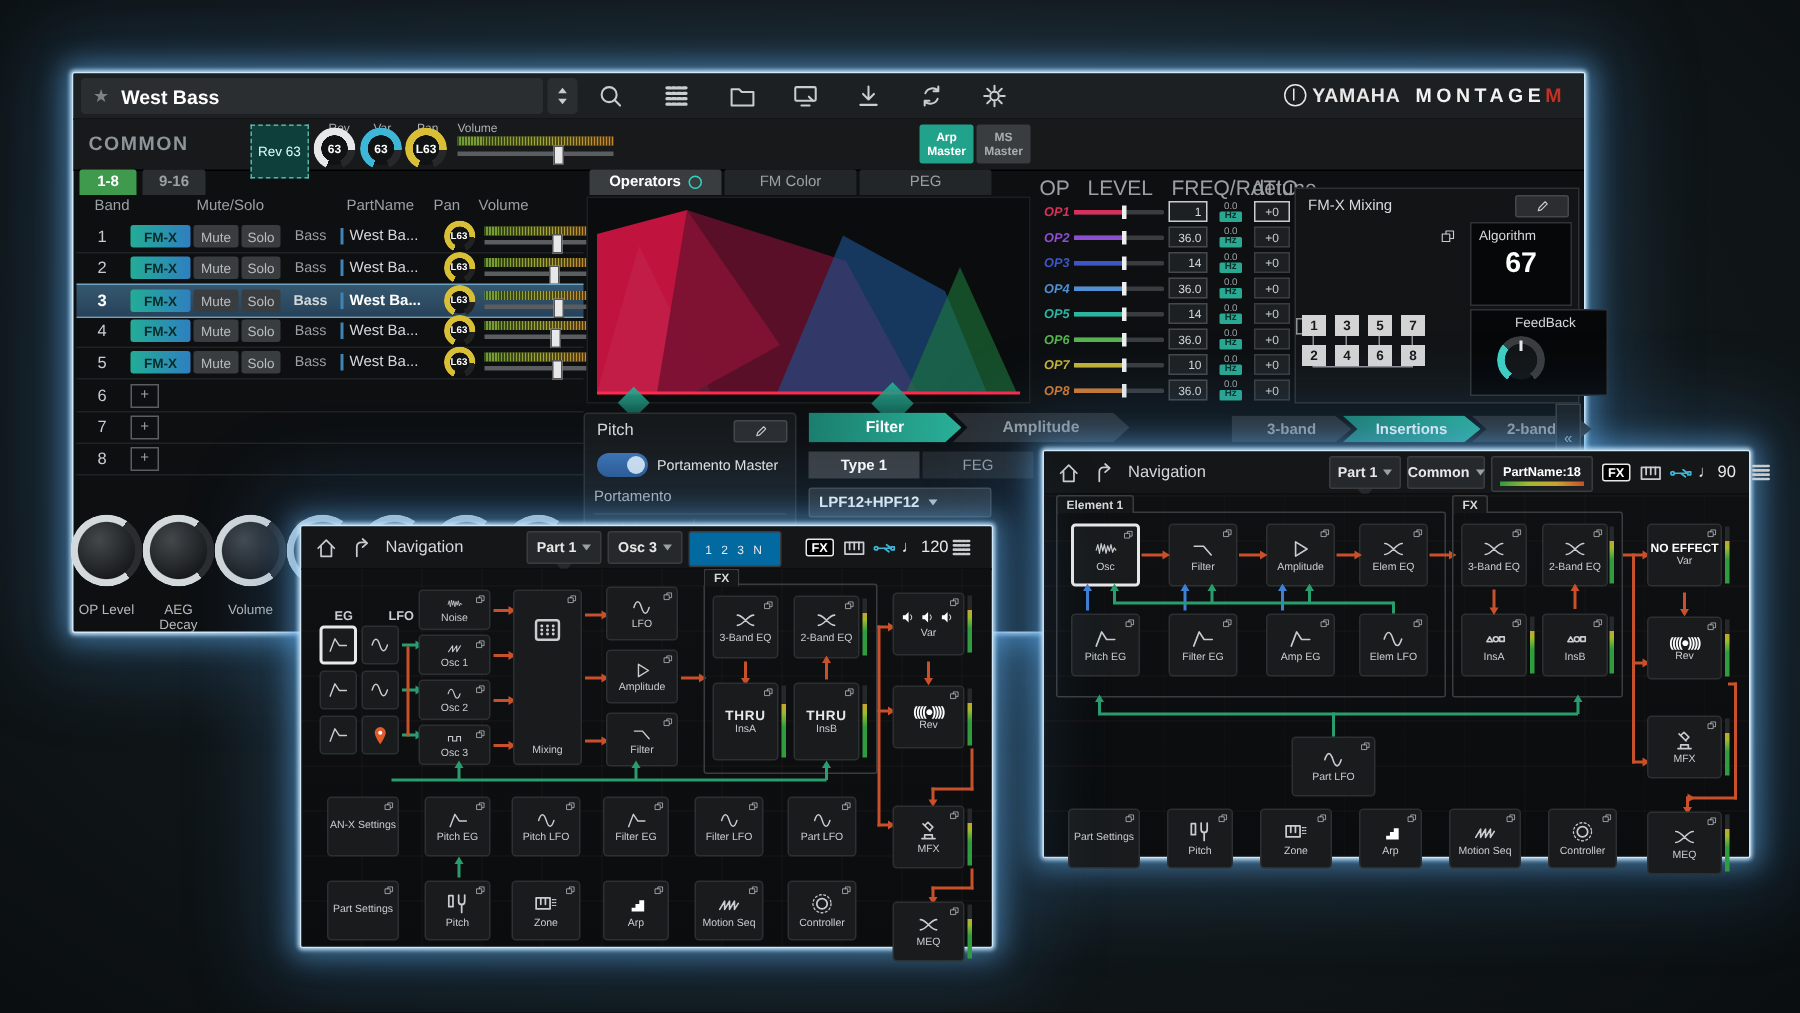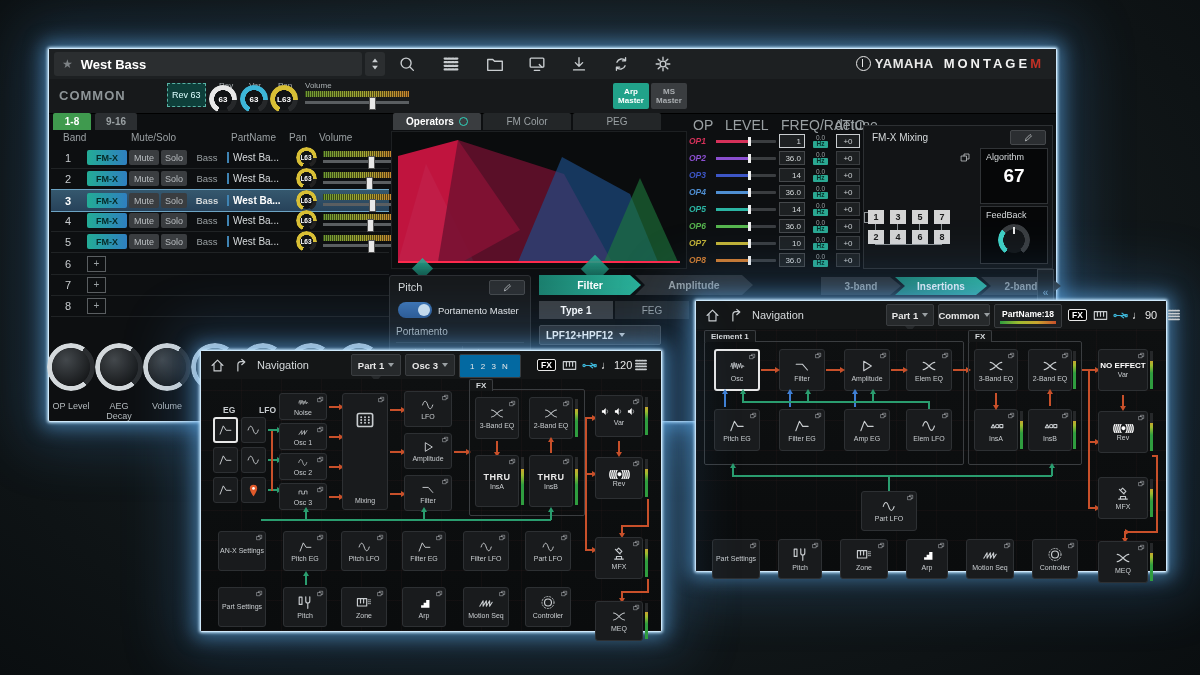--- a/index.html
+++ b/index.html
@@ -18,21 +18,21 @@
   .spinbox{position:absolute;left:316px;top:3px;width:20px;height:24px;background:#2b2e30;border-radius:3px;display:flex;align-items:center;justify-content:center;}
   .tbi{position:absolute;top:5px;width:20px;height:20px;}
   .logo{position:absolute;right:12px;top:7px;display:flex;align-items:center;gap:10px;}
   .yamaha{color:#e8e8e8;font-weight:bold;font-size:13px;letter-spacing:.5px;display:flex;align-items:center;gap:4px;}
   .ycirc{width:13px;height:13px;border:1.4px solid #e8e8e8;border-radius:50%;display:inline-block;position:relative;}
   .ycirc:after{content:"";position:absolute;left:5px;top:2px;width:1.4px;height:8px;background:#e8e8e8;}
   .montage{color:#f2f2f2;font-size:13px;letter-spacing:3px;font-weight:bold;}
   .mred{color:#c23126;}
   .commonbar{position:absolute;left:0;top:30px;right:0;height:34px;background:#17191b;border-bottom:1px solid #000;}
   .commonlbl{position:absolute;left:10px;top:9px;color:#8e9598;font-size:13px;font-weight:bold;letter-spacing:1px;}
-  .tooltip{position:absolute;left:118px;top:4px;background:#0e3f3a;border:1px dashed #57b2a5;color:#dff;font-size:9px;padding:6px 4px;}
+  .tooltip{position:absolute;left:118px;top:4px;background:#0e3f3a;border:1px dashed #57b2a5;color:#dff;font-size:9px;padding:12px 4px;}
   .qk{position:absolute;width:22px;height:22px;border-radius:50%;background:#101214;display:flex;align-items:center;justify-content:center;font-size:8px;font-weight:bold;color:#fff;}
   .qk:before{content:"";position:absolute;inset:-3px;border-radius:50%;
     background:conic-gradient(from 205deg, var(--c) 0deg var(--a), #26282a var(--a) 310deg, transparent 310deg);
     -webkit-mask:radial-gradient(farthest-side, transparent 62%, #000 64%);mask:radial-gradient(farthest-side, transparent 62%, #000 64%);}
   .qklbl{position:absolute;font-size:8px;color:#aab0b3;}
   .wav{position:absolute;height:6px;background:
     repeating-linear-gradient(90deg, rgba(0,0,0,.55) 0 1px, transparent 1px 2px),
     linear-gradient(90deg,#6f9a33,#a3a833 55%,#c8862e);}
   .slider{position:absolute;height:3px;background:#5a5e61;}
   .slider b{position:absolute;top:-4px;width:5px;height:11px;background:#e8e8e8;border:1px solid #555;}
@@ -60,35 +60,35 @@
   .bigkn:before{content:"";position:absolute;inset:-4px;border-radius:50%;
     background:conic-gradient(from 140deg, #d4d9dc 0deg 255deg, #2a2d30 255deg 360deg);
     -webkit-mask:radial-gradient(farthest-side, transparent 78%, #000 81%);mask:radial-gradient(farthest-side, transparent 78%, #000 81%);}
   .knlbl{position:absolute;top:352px;font-size:9px;color:#b4babd;width:44px;text-align:center;}
   .etab{position:absolute;top:64px;height:17px;width:88px;display:flex;align-items:center;justify-content:center;gap:5px;font-size:10px;color:#9aa0a3;background:#232628;border-radius:2px 2px 0 0;}
   .etab.on{background:#3a3d40;color:#fff;font-weight:bold;}
   .tealdot{width:7px;height:7px;border:1.6px solid #2fd6be;border-radius:50%;display:inline-block;}
   .envgraph{position:absolute;left:342px;top:82px;width:294px;height:136px;background:#0a0c0d;border:1px solid #1d2022;}
   .oth{position:absolute;font-size:14px;color:#9aa0a3;top:68px;}
   .oprow{position:absolute;left:640px;width:172px;height:16px;display:grid;grid-template-columns:24px 60px 26px 25px 24px;gap:3px;align-items:center;}
-  .oplbl{font-size:8.5px;font-weight:bold;font-style:italic;text-align:left;}
+  .oplbl{font-size:8.5px;font-weight:bold;font-style:italic;text-align:right;}
   .lv{position:relative;height:3px;background:#3a3d40;border-radius:1px;}
   .lv i{position:absolute;left:0;top:0;height:3px;background:var(--c);width:55%;}
   .lv b{position:absolute;top:-3px;left:53%;width:3px;height:9px;background:#eee;}
   .fbox{height:12px;background:#1d2022;border:1px solid #45484b;color:#d5d9db;font-size:8px;display:flex;align-items:center;justify-content:flex-end;padding-right:3px;}
   .hzstack{display:flex;flex-direction:column;align-items:center;line-height:1;}
   .hzstack .v{font-size:6.5px;color:#9aa0a3;}
   .hzchip{font-size:6.5px;font-weight:bold;background:#2aa892;color:#06302a;padding:0 4px;border-radius:1px;}
   .dbox{height:12px;background:#1d2022;border:1px solid #3a3d40;color:#c9cdd0;font-size:8px;display:flex;align-items:center;justify-content:center;}
   .oprow.first .fbox,.oprow.first .dbox{border-color:#c9cdd0;}
   .fmxpanel{position:absolute;left:814px;top:76px;width:188px;height:142px;background:#121416;border:1px solid #2d3033;}
   .algbox{position:absolute;left:116px;top:22px;width:66px;height:54px;background:#060708;border:1px solid #303336;}
   .algbox .l{font-size:9px;color:#d5d9db;padding:3px 5px;}
   .algbox .v{font-size:19px;color:#fff;text-align:center;font-weight:bold;}
-  .fbkbox{position:absolute;left:116px;top:80px;width:66px;height:56px;background:#060708;border:1px solid #303336;}
+  .fbkbox{position:absolute;left:116px;top:80px;width:66px;height:56px;background:#060708;border:1px solid #303336;padding-left:24px;}
   .fbknob{position:absolute;left:20px;top:20px;width:26px;height:26px;border-radius:50%;background:#131517;}
   .fbknob:before{content:"";position:absolute;inset:-3px;border-radius:50%;
     background:conic-gradient(from 215deg,#3fd0c4 0deg 95deg,#3a3d40 95deg 290deg,transparent 290deg);
     -webkit-mask:radial-gradient(farthest-side,transparent 66%,#000 69%);mask:radial-gradient(farthest-side,transparent 66%,#000 69%);}
   .fbknob:after{content:"";position:absolute;left:12px;top:0px;width:2px;height:7px;background:#e8e8e8;}
   .opnum{position:absolute;width:16px;height:14px;background:#d4d4d4;color:#1a1a1a;font-size:9px;font-weight:bold;display:flex;align-items:center;justify-content:center;}
   .algline{position:absolute;background:#8e9396;}
   .panel{background:#17191b;border:1px solid #2d3033;border-radius:3px;}
   .toggle{position:absolute;border-radius:9px;background:linear-gradient(180deg,#3e74b4,#2d5a94);}
   .toggle:after{content:"";position:absolute;right:2px;top:2px;bottom:2px;width:calc(var(--h) - 4px);border-radius:50%;background:#cfe2f2;}

